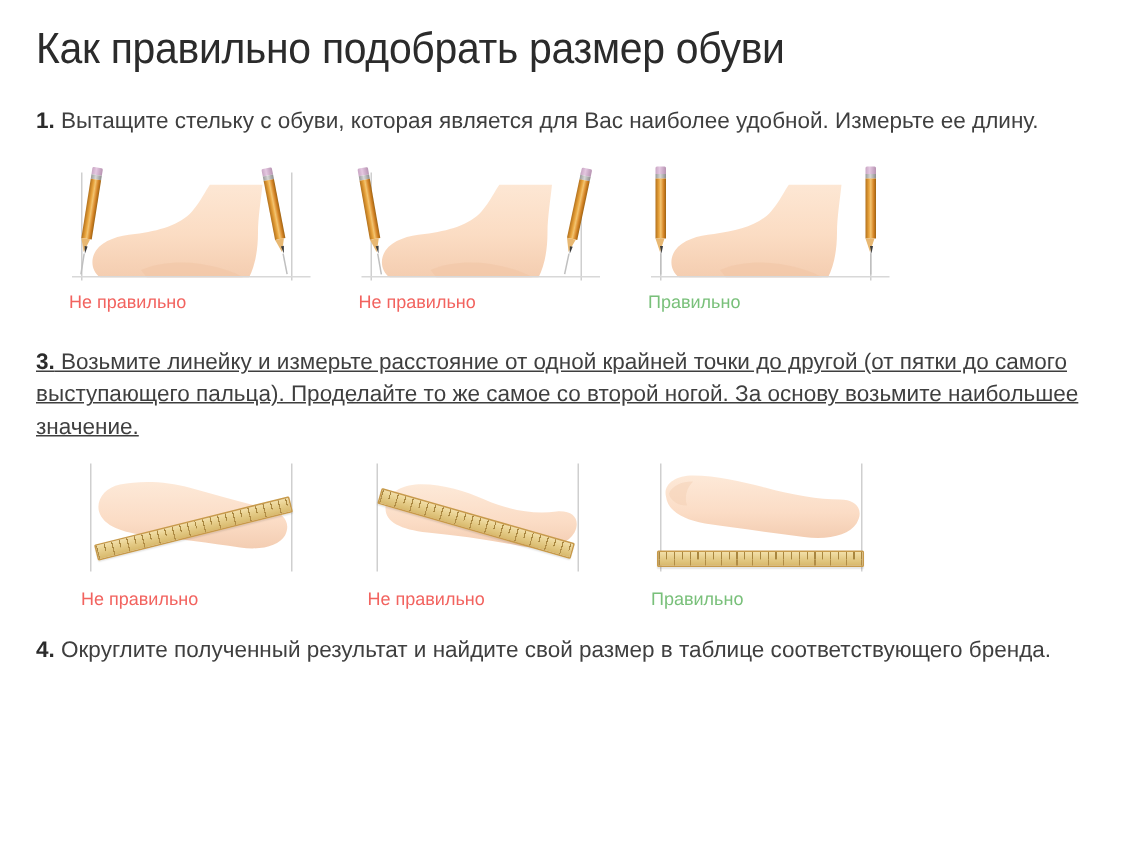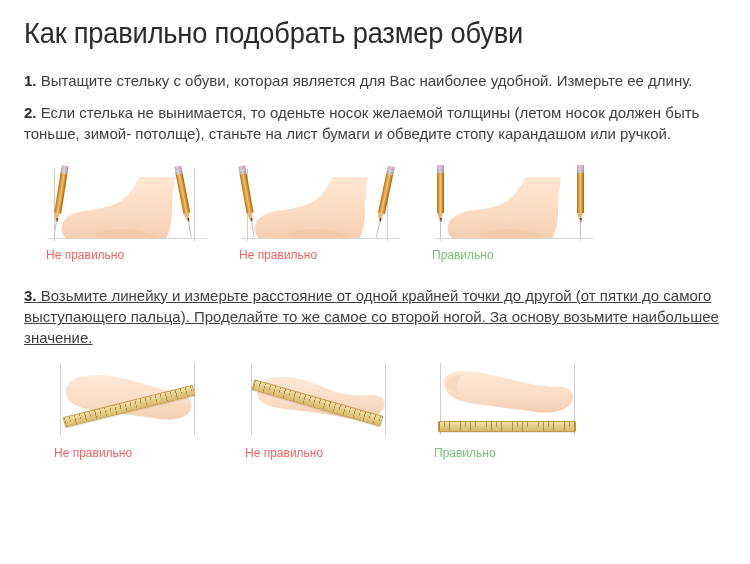--- a/index.html
+++ b/index.html
@@ -193,23 +193,20 @@
 <body>
 
 <div class="page">
 
   <h1 class="page-title">Как правильно подобрать размер обуви</h1>
 
   <p class="para">
     <span class="num">1.</span><span> Вытащите стельку с обуви, которая является для Вас наиболее удобной. Измерьте ее длину.</span>
   </p>
 
-  <p class="para">
-    <span class="num">2.</span><span> Если стелька не вынимается, то оденьте носок желаемой толщины (летом носок должен быть тоньше, зимой- потолще), станьте на лист бумаги и обведите стопу карандашом или ручкой.</span>
-  </p>
 
 
   <div class="fig-row row-side">
 
     <div class="fig fig-side f1">
       <div class="fig-art">
         <div class="guide" style="left:8px;"></div>
         <div class="guide" style="left:148px;"></div>
 
         <svg class="foot-side" width="140" height="62" viewBox="0 0 140 62" style="left:8px;">
@@ -422,15 +419,18 @@
             M6,14 C8,9 14,6 22,6 C18,10 16,16 18,22 C12,22 7,19 6,14 Z"></path>
         </svg>
 
         <div class="ruler" style="left:4px; top:58px; width:138px;"></div>
       </div>
       <div class="caption good">Правильно</div>
     </div>
 
   </div>
 
+  <p class="para" style="margin-top:14px;">
+    <span class="num">4.</span><span> Округлите полученный результат и найдите свой размер в таблице соответствующего бренда.</span>
+  </p>
 
 
 </div>
 
 </body></html>

